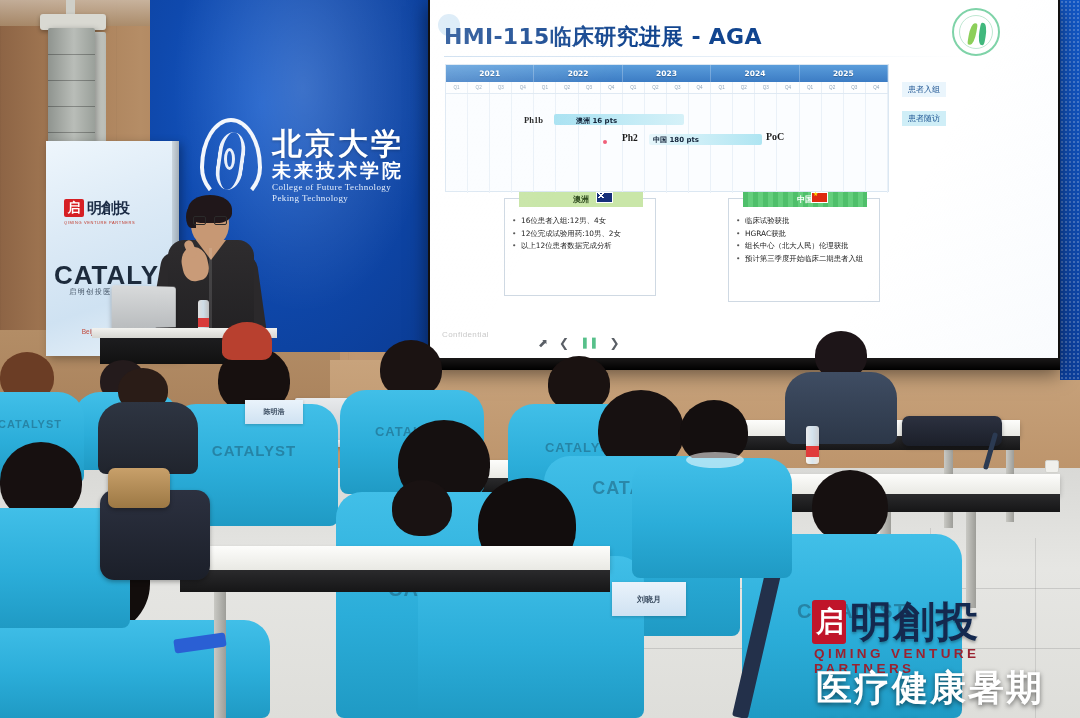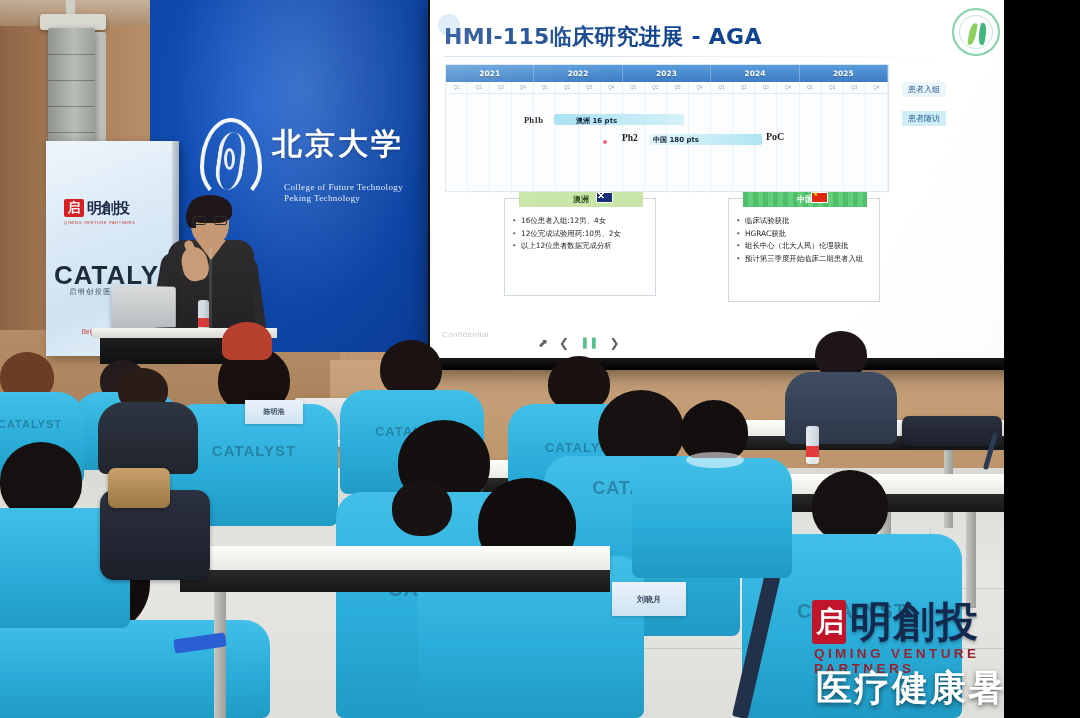--- a/index.html
+++ b/index.html
@@ -1,19 +1,19 @@
 <!DOCTYPE html>
 <html><head>
 <meta charset="utf-8">
 <style>
   html,body{margin:0;padding:0;background:#000;}
   *{box-sizing:border-box;}
   body{font-family:"Liberation Sans",sans-serif;}
 
-  #scene{position:relative;width:1004px;height:718px;overflow:hidden;
+  #scene{position:relative;width:1080px;height:718px;overflow:hidden;
     background:#b08a63;}
 
   
   .room-wall{position:absolute;left:0;top:0;width:1080px;height:718px;
     background:
       linear-gradient(90deg,#8d6445 0%,#a67c56 6%,#b58d66 13%,#a97f59 19%,#b98f68 26%,#c09872 33%,#bb9169 44%,#c7a17d 60%,#c9a47f 78%,#c09a75 100%);}
   .wall-panel-lines{position:absolute;left:0;top:0;width:1080px;height:470px;
     background:repeating-linear-gradient(90deg,rgba(0,0,0,.05) 0 1px,rgba(0,0,0,0) 1px 58px);
     opacity:.5;}
   .ceiling{position:absolute;left:0;top:0;width:1080px;height:26px;
@@ -73,21 +73,21 @@
     border-bottom-color:transparent;}
   .pku-inner{position:absolute;left:17px;top:14px;width:27px;height:58px;
     border-left:4px solid rgba(255,255,255,.92);border-right:4px solid rgba(255,255,255,.92);
     border-radius:50%/36%;transform:rotate(8deg);}
   .pku-dot{position:absolute;left:24px;top:30px;width:11px;height:22px;
     border:3px solid rgba(255,255,255,.9);border-radius:50%;}
   .pku-text1{position:absolute;left:272px;top:124px;font-size:30px;font-weight:700;color:#fff;
     letter-spacing:3px;font-family:"DejaVu Sans",sans-serif;text-shadow:0 1px 3px rgba(0,0,0,.25);}
   .pku-text2{position:absolute;left:272px;top:158px;font-size:19px;font-weight:700;color:#fff;
     letter-spacing:3px;font-family:"DejaVu Sans",sans-serif;}
-  .pku-text3{position:absolute;left:284px;top:182px;font-size:9px;color:#e4eefc;letter-spacing:.4px;
+  .pku-text3{position:absolute;left:272px;top:182px;font-size:9px;color:#e4eefc;letter-spacing:.4px;
     line-height:11px;font-family:"Liberation Serif",serif;}
   .bluewall-right{position:absolute;left:1060px;top:0;width:20px;height:380px;
     background:linear-gradient(180deg,#1257c5,#0c3f9c);}
   .bluewall-dots{position:absolute;left:1060px;top:0;width:20px;height:380px;
     background:radial-gradient(circle,rgba(255,255,255,.22) 1px,transparent 1.3px);
     background-size:4px 4px;}
 
   
   .pres-head{position:absolute;left:191px;top:200px;width:38px;height:46px;
     background:#c79874;border-radius:50% 50% 46% 46%;}
@@ -280,20 +280,21 @@
   </div>
 
   <div class="bluewall"></div>
   <div class="bluewall-glow"></div>
   <div class="pku-logo">
     <div class="pku-shape"></div>
       <div class="pku-inner"></div>
       <div class="pku-dot"></div>
   </div>
   <div class="pku-text1">北京大学</div>
+  <div class="pku-text2">未来技术学院</div>
   <div class="pku-text3">
     <span>College of Future Technology</span><br><span>Peking Technology</span>
   </div>
   <div class="bluewall-right"></div>
   <div class="bluewall-dots"></div>
 
   <div class="banner">
     <div class="banner-edge"></div>
     <div class="banner-logo">
       <div class="bl-red">启</div>

